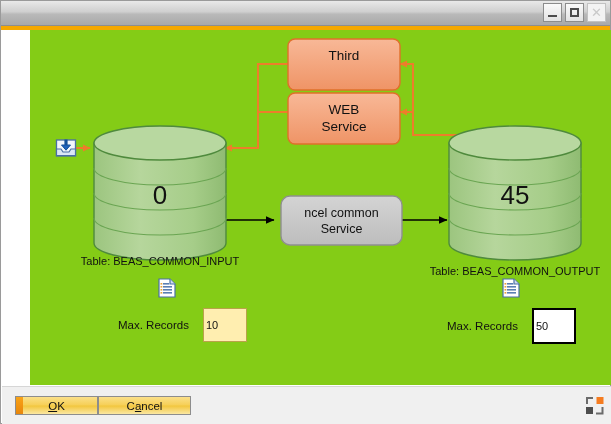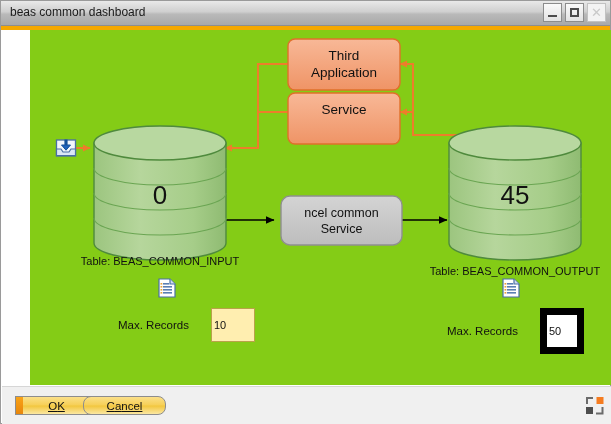--- a/index.html
+++ b/index.html
@@ -35,52 +35,51 @@
 
   
   .node-label{position:absolute;text-align:center;color:#111;pointer-events:none;}
   .orange-label{font-size:13.5px;line-height:17px;}
   .gray-label{font-size:12.5px;line-height:16px;}
   .cyl-count{position:absolute;text-align:center;color:#111;font-size:26px;line-height:26px;}
   .tbl-caption{position:absolute;text-align:center;font-size:11px;color:#111;
                white-space:nowrap;}
 
   
-  .maxrow{position:absolute;display:flex;align-items:center;gap:22px;}
+  .maxrow{position:absolute;display:flex;align-items:center;gap:14px;}
   .maxrow .lbl{font-size:11.5px;color:#111;white-space:nowrap;}
   input.num{box-sizing:border-box;height:16px;font-size:11px;padding:16px 2px;
             font-family:"Liberation Sans","DejaVu Sans",sans-serif;color:#111;}
   input.num.sel{width:44px;background:#ffeeb0;border:1px solid #b9a24a;}
-  input.num.plain{width:44px;background:#ffffff;border:7px solid #000000;}
+  input.num.plain{width:44px;background:#ffffff;border:2px solid #000000;}
 
   .docicon{position:absolute;width:18px;height:20px;}
 
   
   .bottombar{position:absolute;left:1px;top:385px;width:609px;height:38px;
              background:#f0f0f0;border-top:1px solid #d6d6d6;}
   .btn{position:absolute;top:9px;height:19px;box-sizing:border-box;
        border:1px solid #8d8d8d;font-size:11.5px;color:#111;
        background:linear-gradient(to bottom,#fbe08a 0%,#f6cf56 48%,#f2c63c 52%,#fbe7a2 100%);
        cursor:pointer;padding:0;
-       font-family:"Liberation Sans","DejaVu Sans",sans-serif;text-decoration:underline;}
+       font-family:"Liberation Sans","DejaVu Sans",sans-serif;}
   .btn.default::before{content:"";position:absolute;left:0;top:0;width:7px;height:17px;
        background:linear-gradient(to bottom,#f9a317,#e8860c);}
   #ok-button{left:13px;width:83px;}
-  #cancel-button{left:81px;width:83px;border-radius:8px;}
+  #cancel-button{left:96px;width:93px;}
   .btn u{text-decoration:underline;}
 
   .grip{position:absolute;right:6px;top:9px;width:20px;height:20px;}
 </style>
 </head>
 <body>
 
 <div class="window">
 
   <div class="titlebar">
-    <div class="title-text">beas common dashboard</div>
     <div class="winbtns">
       <div class="wbtn">
         <span class="wb-min"></span>
       </div>
       <div class="wbtn">
         <span class="wb-max"></span>
       </div>
       <div class="wbtn disabled">
         <span class="wb-close">✕</span>
       </div>
@@ -142,24 +141,24 @@
       </g>
 
       <rect x="258" y="9" width="112" height="51" rx="7" ry="7" fill="url(#orangeGrad)" stroke="#e0702a" stroke-width="1.4"></rect>
       <rect x="258" y="63" width="112" height="51" rx="7" ry="7" fill="url(#orangeGrad)" stroke="#e0702a" stroke-width="1.4"></rect>
 
       <rect x="251" y="166" width="121" height="49" rx="9" ry="9" fill="url(#grayGrad)" stroke="#8f8f8f" stroke-width="1.4"></rect>
     </svg>
 
     <div class="node-label orange-label" style="left:258px;top:17px;width:112px;">
       <div>Third</div>
-      <div>Application</div>
     </div>
 
     <div class="node-label orange-label" style="left:258px;top:71px;width:112px;">
+      <div>WEB</div>
       <div>Service</div>
     </div>
 
     <div class="node-label gray-label" style="left:251px;top:175px;width:121px;">
       <div>ncel common</div>
       <div>Service</div>
     </div>
 
     <div class="cyl-count" style="left:64px;top:152px;width:132px;">0</div>
     <div class="cyl-count" style="left:419px;top:152px;width:132px;">45</div>

